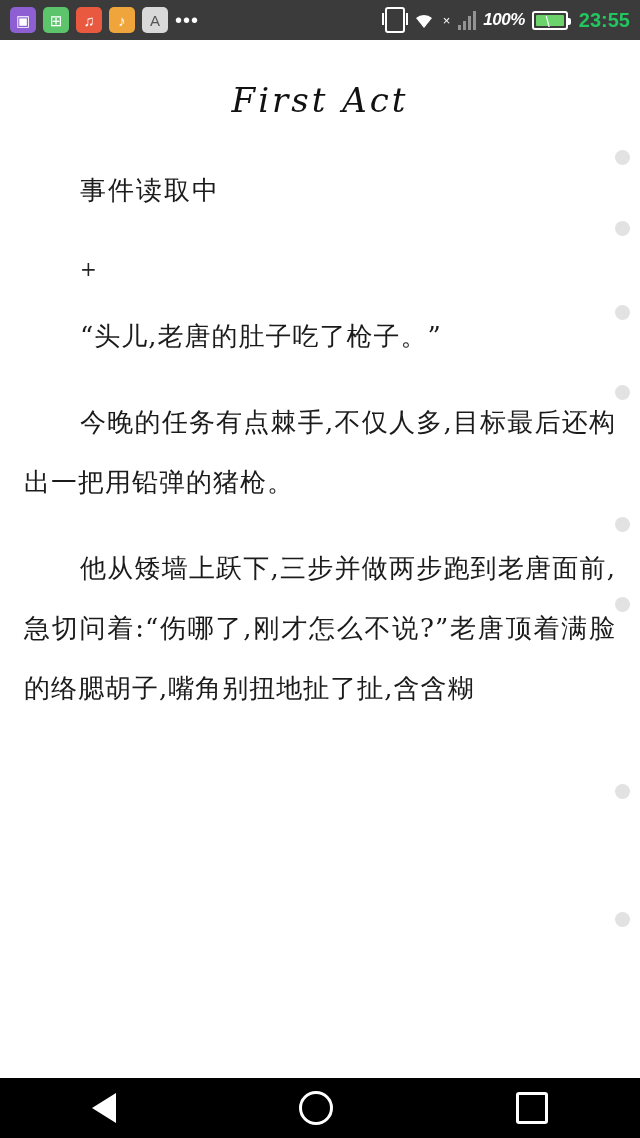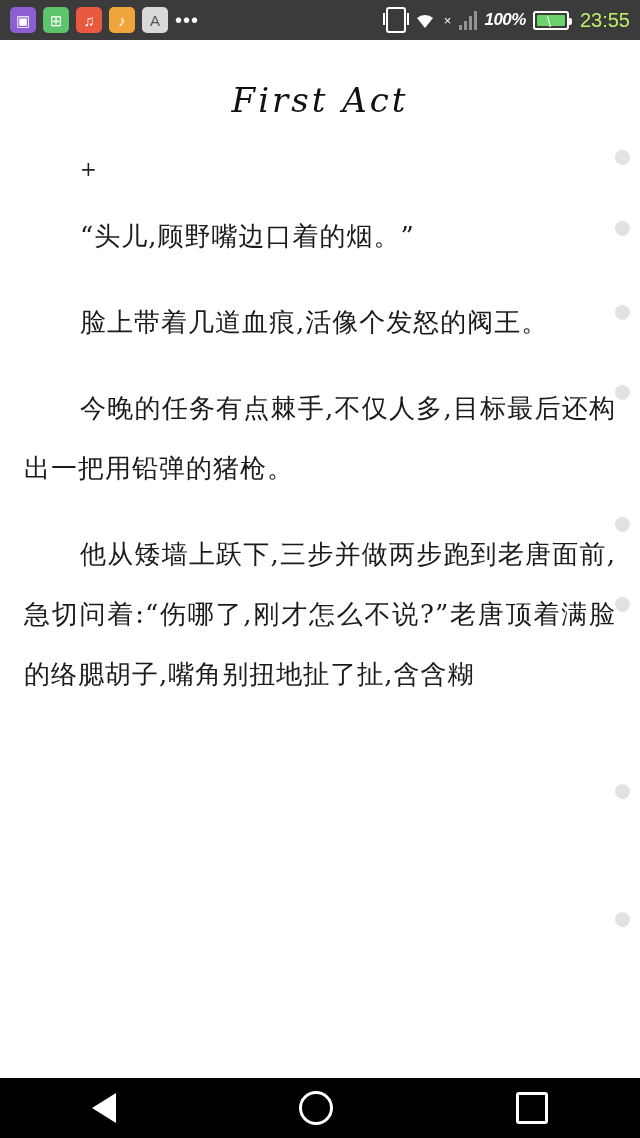--- a/index.html
+++ b/index.html
@@ -130,23 +130,24 @@
     border-radius: 1px;
   }
   .bolt {
     position: absolute;
     left: 12px; top: 0px;
     color: #ffffff;
     font-size: 14px;
     line-height: 19px;
   }
   .clock {
-    color: #bef264;
+    color: #22c55e;
     font-size: 20px;
     margin-left: 4px;
+    font-weight: bold;
   }
 
   
   .reader {
     position: absolute;
     top: 40px; left: 0;
     width: 640px;
     height: 1038px;
     background: #ffffff;
     overflow: hidden;
@@ -262,23 +263,23 @@
       <span class="bolt">\</span>
     </span>
     <span class="clock">23:55</span>
   </div>
 </div>
 
 <div class="reader">
   <div class="book-title">First Act</div>
 
   <div class="content">
+    <div class="chapter-head">事件读取中</div>
     <div class="plus-mark">+</div>
-    <p class="para">“头儿,顾野嘴边口着的烟。”</p>
-    <p class="para">脸上带着几道血痕,活像个发怒的阀王。</p>
+    <p class="para">“头儿,老唐的肚子吃了枪子。”</p>
     <p class="para">今晚的任务有点棘手,不仅人多,目标最后还构出一把用铅弹的猪枪。</p>
     <p class="para">他从矮墙上跃下,三步并做两步跑到老唐面前,急切问着:“伤哪了,刚才怎么不说?”老唐顶着满脸的络腮胡子,嘴角别扭地扯了扯,含含糊</p>
   </div>
 </div>
 
 <div class="dots-rail">
   <span class="dot" style="top:110px"></span>
   <span class="dot" style="top:181px"></span>
   <span class="dot" style="top:265px"></span>
   <span class="dot" style="top:345px"></span>

